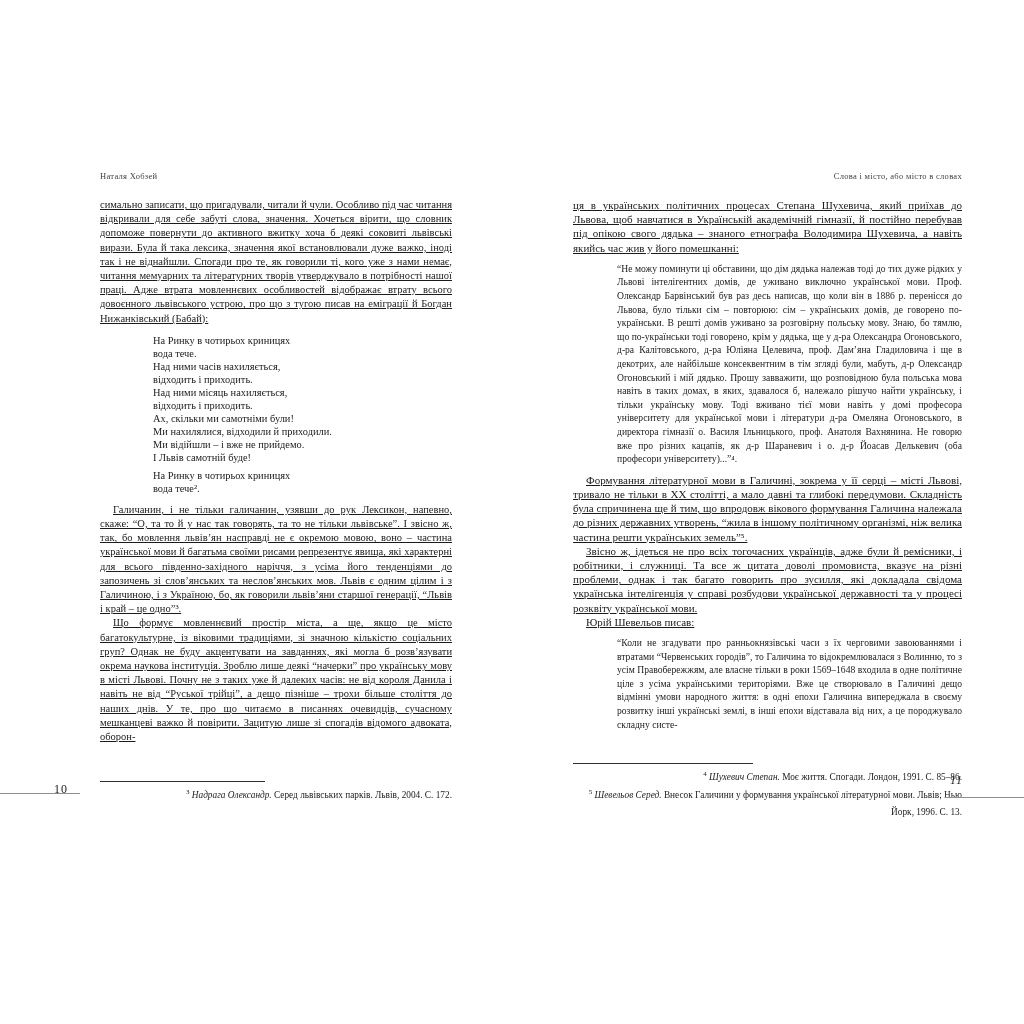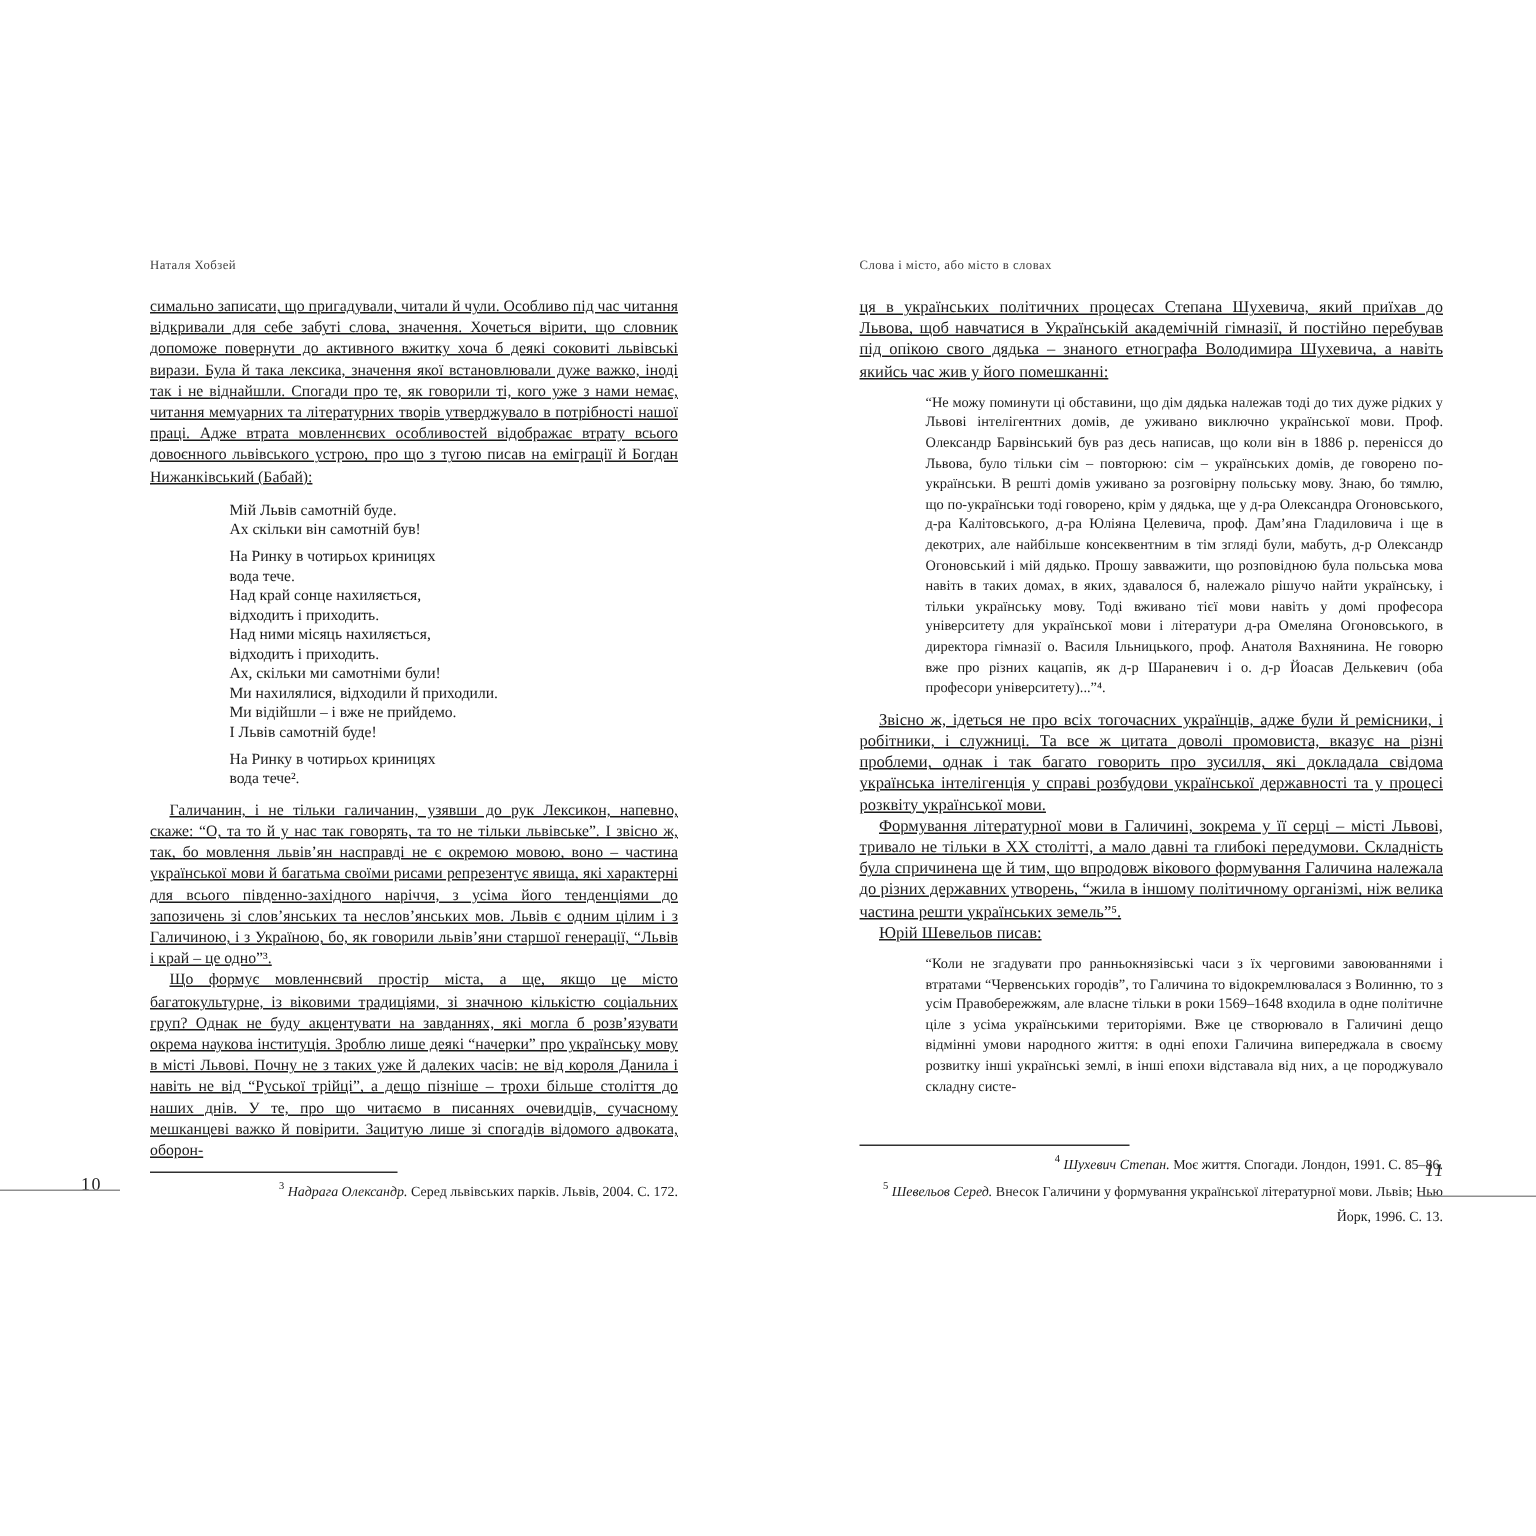--- a/index.html
+++ b/index.html
@@ -12,21 +12,21 @@
     overflow:hidden;
   }
   .col { position:absolute; top:171px; }
   #left-col  { left:100px; width:352px; }
   #right-col { left:573px; width:389px; }
 
   .running-head {
     font-size:8.5px; color:#3d3d3d; letter-spacing:0.3px;
     margin-bottom:17px;
   }
-  .running-head.right { text-align:left; }
+  .running-head.right { text-align:right; }
 
   .body-text p.para {
     font-size:10.5px; line-height:14.2px;
     text-align:justify;
     color:#1b1b1b;
     text-decoration:underline;
   }
   #right-col .body-text p.para { font-size:11px; line-height:14.2px; }
   p.para.ind { text-indent:13px; }
 
@@ -65,27 +65,23 @@
 </head>
 <body>
 
 <div class="col" id="left-col">
   <div class="running-head">Наталя Хобзей</div>
   <div class="body-text">
     <p class="para">симально записати, що пригадували, читали й чули. Особливо під час читання відкривали для себе забуті слова, значення. Хочеться вірити, що словник допоможе повернути до активного вжитку хоча б деякі соковиті львівські вирази. Була й така лексика, значення якої встановлювали дуже важко, іноді так і не віднайшли. Спогади про те, як говорили ті, кого уже з нами немає, читання мемуарних та літературних творів утверджувало в потрібності нашої праці. Адже втрата мовленнєвих особливостей відображає втрату всього довоєнного львівського устрою, про що з тугою писав на еміграції й Богдан Нижанківський (Бабай):</p>
 
     <div class="poem">
       <div class="stanza">
-        <p>Мій Львів самотній буде.</p>
-        <p>Ах скільки він самотній був!</p>
-      </div>
-      <div class="stanza">
         <p>На Ринку в чотирьох криницях</p>
         <p>вода тече.</p>
-        <p>Над край сонце нахиляється,</p>
+        <p>Над ними часів нахиляється,</p>
         <p>відходить і приходить.</p>
         <p>Над ними місяць нахиляється,</p>
         <p>відходить і приходить.</p>
         <p>Ах, скільки ми самотніми були!</p>
         <p>Ми нахилялися, відходили й приходили.</p>
         <p>Ми відійшли – і вже не прийдемо.</p>
         <p>І Львів самотній буде!</p>
       </div>
       <div class="stanza">
         <p>На Ринку в чотирьох криницях</p>
@@ -104,22 +100,22 @@
 </div>
 
 <div class="folio" id="folio-left">10</div>
 <div class="folio-rule" id="folio-rule-left"></div>
 
 <div class="col" id="right-col">
   <div class="running-head right">Слова і місто, або місто в словах</div>
   <div class="body-text">
     <p class="para">ця в українських політичних процесах Степана Шухевича, який приїхав до Львова, щоб навчатися в Українській академічній гімназії, й постійно перебував під опікою свого дядька – знаного етнографа Володимира Шухевича, а навіть якийсь час жив у його помешканні:</p>
     <p class="quote">“Не можу поминути ці обставини, що дім дядька належав тоді до тих дуже рідких у Львові інтелігентних домів, де уживано виключно української мови. Проф. Олександр Барвінський був раз десь написав, що коли він в 1886 р. перенісся до Львова, було тільки сім – повторюю: сім – українських домів, де говорено по-українськи. В решті домів уживано за розговірну польську мову. Знаю, бо тямлю, що по-українськи тоді говорено, крім у дядька, ще у д-ра Олександра Огоновського, д-ра Калітовського, д-ра Юліяна Целевича, проф. Дам’яна Гладиловича і ще в декотрих, але найбільше консеквентним в тім згляді були, мабуть, д-р Олександр Огоновський і мій дядько. Прошу завважити, що розповідною була польська мова навіть в таких домах, в яких, здавалося б, належало рішучо найти українську, і тільки українську мову. Тоді вживано тієї мови навіть у домі професора університету для української мови і літератури д-ра Омеляна Огоновського, в директора гімназії о. Василя Ільницького, проф. Анатоля Вахнянина. Не говорю вже про різних кацапів, як д-р Шараневич і о. д-р Йоасав Делькевич (оба професори університету)...”⁴.</p>
+    <p class="para ind">Формування літературної мови в Галичині, зокрема у її серці – місті Львові, тривало не тільки в XX столітті, а мало давні та глибокі передумови. Складність була спричинена ще й тим, що впродовж вікового формування Галичина належала до різних державних утворень, “жила в іншому політичному організмі, ніж велика частина решти українських земель”⁵.</p>
     <p class="para ind">Звісно ж, ідеться не про всіх тогочасних українців, адже були й ремісники, і робітники, і служниці. Та все ж цитата доволі промовиста, вказує на різні проблеми, однак і так багато говорить про зусилля, які докладала свідома українська інтелігенція у справі розбудови української державності та у процесі розквіту української мови.</p>
-    <p class="para ind">Формування літературної мови в Галичині, зокрема у її серці – місті Львові, тривало не тільки в XX столітті, а мало давні та глибокі передумови. Складність була спричинена ще й тим, що впродовж вікового формування Галичина належала до різних державних утворень, “жила в іншому політичному організмі, ніж велика частина решти українських земель”⁵.</p>
     <p class="para ind">Юрій Шевельов писав:</p>
     <p class="quote">“Коли не згадувати про ранньокнязівські часи з їх черговими завоюваннями і втратами “Червенських городів”, то Галичина то відокремлювалася з Волинню, то з усім Правобережжям, але власне тільки в роки 1569–1648 входила в одне політичне ціле з усіма українськими територіями. Вже це створювало в Галичині дещо відмінні умови народного життя: в одні епохи Галичина випереджала в своєму розвитку інші українські землі, в інші епохи відставала від них, а це породжувало складну систе-</p>
   </div>
 </div>
 
 <div class="footnotes" id="right-foot">
   <div class="fn-sep"></div>
   <p class="footnote"><sup>4</sup> <span class="fn-author">Шухевич Степан.</span> <span class="fn-text">Моє життя. Спогади. Лондон, 1991. С. 85–86.</span></p>
   <p class="footnote"><sup>5</sup> <span class="fn-author">Шевельов Серед.</span> <span class="fn-text">Внесок Галичини у формування української літературної мови. Львів; Нью Йорк, 1996. С. 13.</span></p>
 </div>

